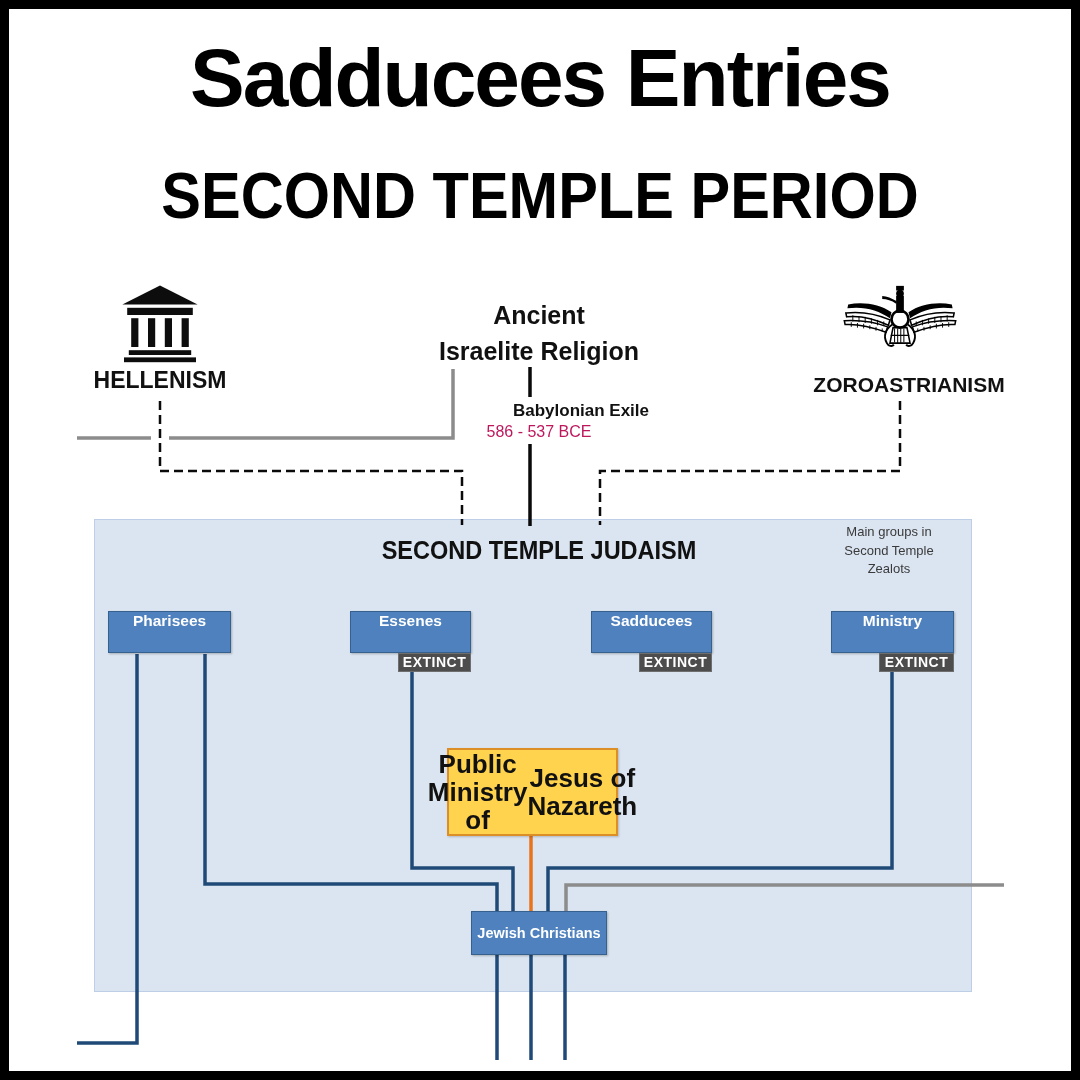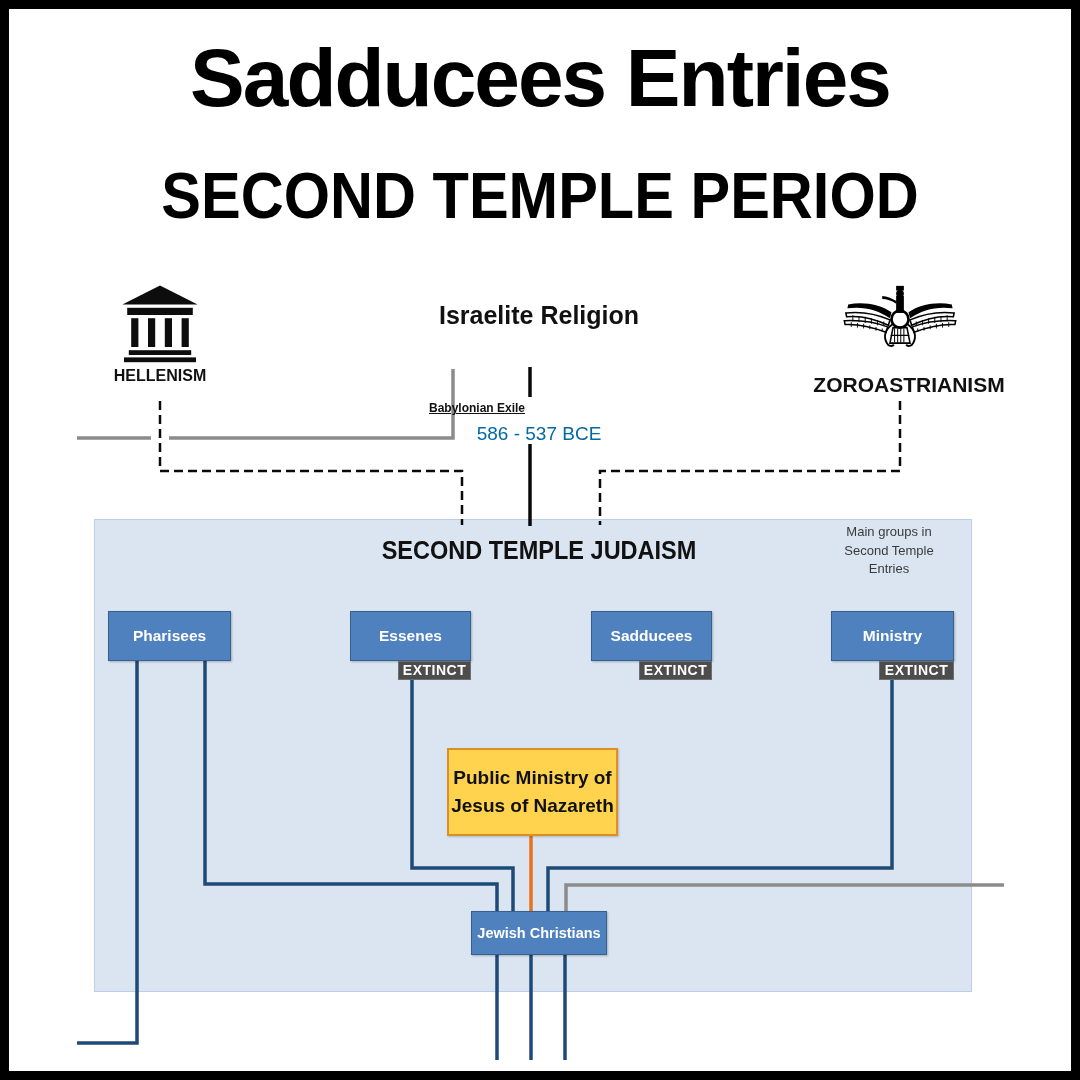--- a/index.html
+++ b/index.html
@@ -15,54 +15,54 @@
     font-size:82px;font-weight:bold;color:#000;letter-spacing:-2px;
   }
   .sub-title{
     left:0;top:150px;width:1062px;text-align:center;
     font-size:64px;font-weight:bold;color:#000;
     transform:scaleX(0.93);transform-origin:center;
     letter-spacing:0px;white-space:nowrap;
   }
   
   .origin-label{font-weight:bold;color:#111;text-align:center;}
-  .hellenism-label{left:51px;top:358px;width:200px;font-size:16px;}
+  .hellenism-label{left:51px;top:358px;width:200px;font-size:23px;}
   .zoro-label{left:790px;top:364px;width:220px;font-size:21px;}
   .ancient-label{left:370px;top:288px;width:320px;font-size:25px;line-height:36px;font-weight:bold;text-align:center;color:#111;}
-  .exile-label{left:420px;top:392px;width:220px;font-size:12px;font-weight:bold;text-align:left;color:#111;text-decoration:underline;}
-  .exile-dates{left:420px;top:414px;width:220px;font-size:19px;text-align:center;color:#0369a1;}
+  .exile-label{left:420px;top:392px;width:220px;font-size:17px;font-weight:bold;text-align:right;color:#111;}
+  .exile-dates{left:420px;top:414px;width:220px;font-size:16px;text-align:center;color:#be185d;}
   
   .panel{
     left:85px;top:510px;width:876px;height:471px;
     background:#DBE5F1;border:1px solid #BCCFE6;
   }
   .panel-title{
     left:220px;top:527px;width:620px;text-align:center;
     font-size:25px;font-weight:bold;color:#111;
     transform:scaleX(0.94);white-space:nowrap;
   }
   .panel-dates{left:220px;top:560px;width:620px;text-align:center;font-size:16px;color:#222;}
   .panel-note{left:805px;top:514px;width:150px;text-align:center;font-size:13px;line-height:18.5px;color:#3a3a3a;}
   
   .group-box{
     background:#4E81BD;border:1.5px solid #36618E;box-sizing:border-box;
     color:#fff;font-weight:bold;font-size:15.5px;text-align:center;
-    display:flex;align-items:center;justify-content:center;
-    height:50px;box-shadow:1px 1px 2px rgba(0,0,0,0.25);
+    display:flex;justify-content:center;
+    height:42px;box-shadow:1px 1px 2px rgba(0,0,0,0.25);
   }
   .extinct-bar{
     background:#4D4D4D;border:1px solid #6E6E6E;box-sizing:border-box;
     color:#fff;font-weight:bold;font-size:14px;letter-spacing:0.5px;
     text-align:center;height:19px;line-height:17px;margin-left:48px;
   }
   .ministry-box{
     left:438px;top:739px;width:171px;height:88px;
     background:#FFD34D;border:2px solid #DD8F27;box-sizing:border-box;
-    display:flex;flex-direction:column;align-items:center;justify-content:center;
-    font-size:19px;font-weight:bold;color:#111;line-height:28px;text-align:center;
+    display:flex;align-items:center;justify-content:center;
+    font-size:26px;font-weight:bold;color:#111;line-height:28px;text-align:center;
     box-shadow:1px 1px 2px rgba(0,0,0,0.2);
   }
   .jc-box{
     left:462px;top:902px;width:136px;height:44px;
     background:#4E81BD;border:1.5px solid #36618E;box-sizing:border-box;
     display:flex;align-items:center;justify-content:center;
     color:#fff;font-weight:bold;font-size:14.5px;text-align:center;
     box-shadow:1px 1px 2px rgba(0,0,0,0.25);
   }
   svg.connectors{left:0;top:0;width:1062px;height:1062px;}
@@ -118,20 +118,21 @@
       <rect x="35" y="44" width="9" height="36"></rect>
       <rect x="56" y="44" width="9" height="36"></rect>
       <rect x="77" y="44" width="9" height="36"></rect>
       <rect x="11" y="84" width="78" height="6"></rect>
       <rect x="5" y="93" width="90" height="6"></rect>
     </svg>
   </div>
   <div class="abs origin-label hellenism-label">HELLENISM</div>
 
   <div class="abs ancient-label">
+    <div>Ancient</div>
     <div>Israelite Religion</div>
   </div>
 
   <div class="abs exile-label">Babylonian Exile</div>
   <div class="abs exile-dates">586 - 537 BCE</div>
 
   <div class="abs icon-wrap" style="left:833px;top:274px;width:116px;height:80px;">
     <svg viewBox="0 0 150 100" width="116" height="80">
 
       <g>
@@ -163,21 +164,21 @@
       <path d="M85 52 C94 58 97 67 92 76 C90 80 85 81 83 78" fill="none" stroke="#000" stroke-width="2.5"></path>
       <path d="M65 52 C56 58 53 67 58 76 C60 80 65 81 67 78" fill="none" stroke="#000" stroke-width="2.5"></path>
     </svg>
   </div>
   <div class="abs origin-label zoro-label">ZOROASTRIANISM</div>
 
   <div class="abs panel-title">SECOND TEMPLE JUDAISM</div>
   <div class="abs panel-note">
     <div>Main groups in</div>
     <div>Second Temple</div>
-    <div>Entries</div>
+    <div>Zealots</div>
   </div>
 
   <div class="abs" style="left:99px;top:602px;width:123px;">
     <div class="group-box">
       <span>Pharisees</span>
     </div>
   </div>
   <div class="abs" style="left:341px;top:602px;width:121px;">
     <div class="group-box">
       <span>Essenes</span>

